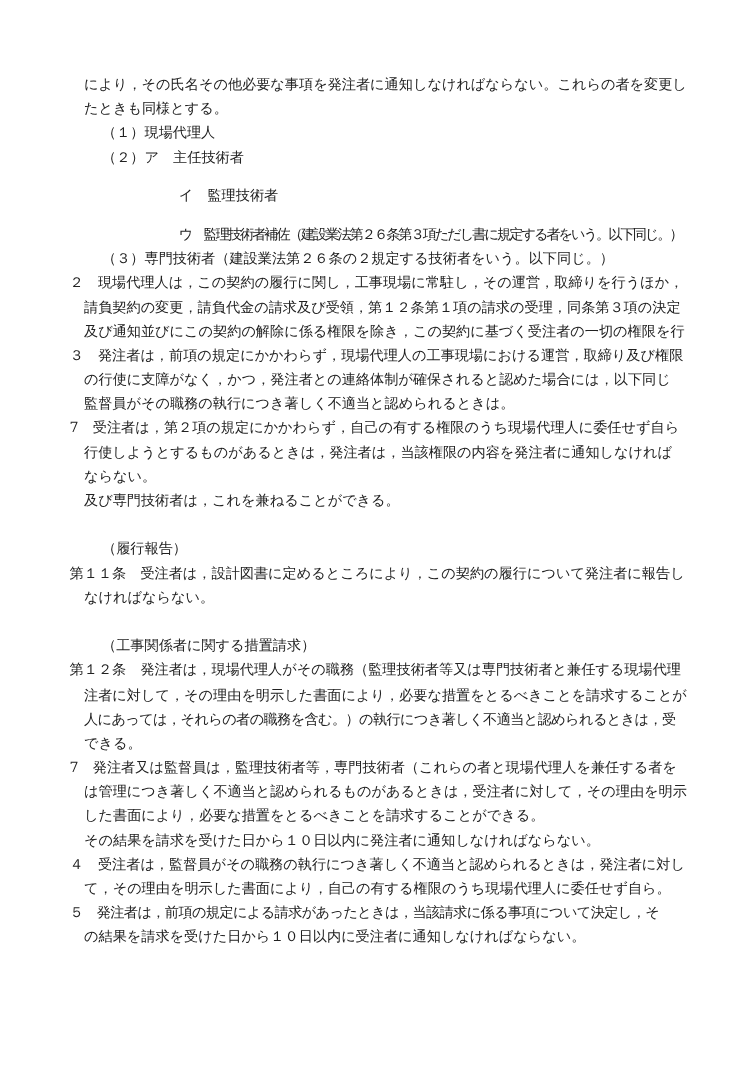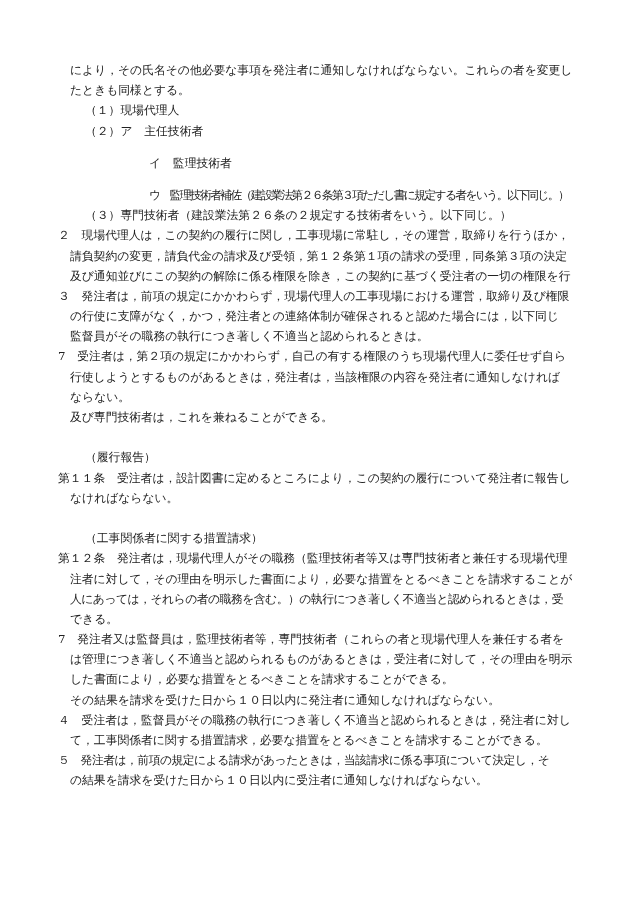--- a/index.html
+++ b/index.html
@@ -72,17 +72,17 @@
     <div class="line i2">（工事関係者に関する措置請求）</div>
     <div class="line i0">第１２条　発注者は，現場代理人がその職務（監理技術者等又は専門技術者と兼任する現場代理</div>
     <div class="line i1">注者に対して，その理由を明示した書面により，必要な措置をとるべきことを請求することが</div>
     <div class="line i1 t1">人にあっては，それらの者の職務を含む。）の執行につき著しく不適当と認められるときは，受</div>
     <div class="line i1">できる。</div>
     <div class="line i0">7　発注者又は監督員は，監理技術者等，専門技術者（これらの者と現場代理人を兼任する者を</div>
     <div class="line i1">は管理につき著しく不適当と認められるものがあるときは，受注者に対して，その理由を明示</div>
     <div class="line i1">した書面により，必要な措置をとるべきことを請求することができる。</div>
     <div class="line i1">その結果を請求を受けた日から１０日以内に発注者に通知しなければならない。</div>
     <div class="line i0">４　受注者は，監督員がその職務の執行につき著しく不適当と認められるときは，発注者に対し</div>
-    <div class="line i1">て，工事関係者に関する措置請求，必要な措置をとるべきことを請求することができる。</div>
+    <div class="line i1">て，その理由を明示した書面により，自己の有する権限のうち現場代理人に委任せず自ら。</div>
     <div class="line i0 t1">５　発注者は，前項の規定による請求があったときは，当該請求に係る事項について決定し，そ</div>
     <div class="line i1">の結果を請求を受けた日から１０日以内に受注者に通知しなければならない。</div>
   </div>
 </div>
 
 </body></html>

